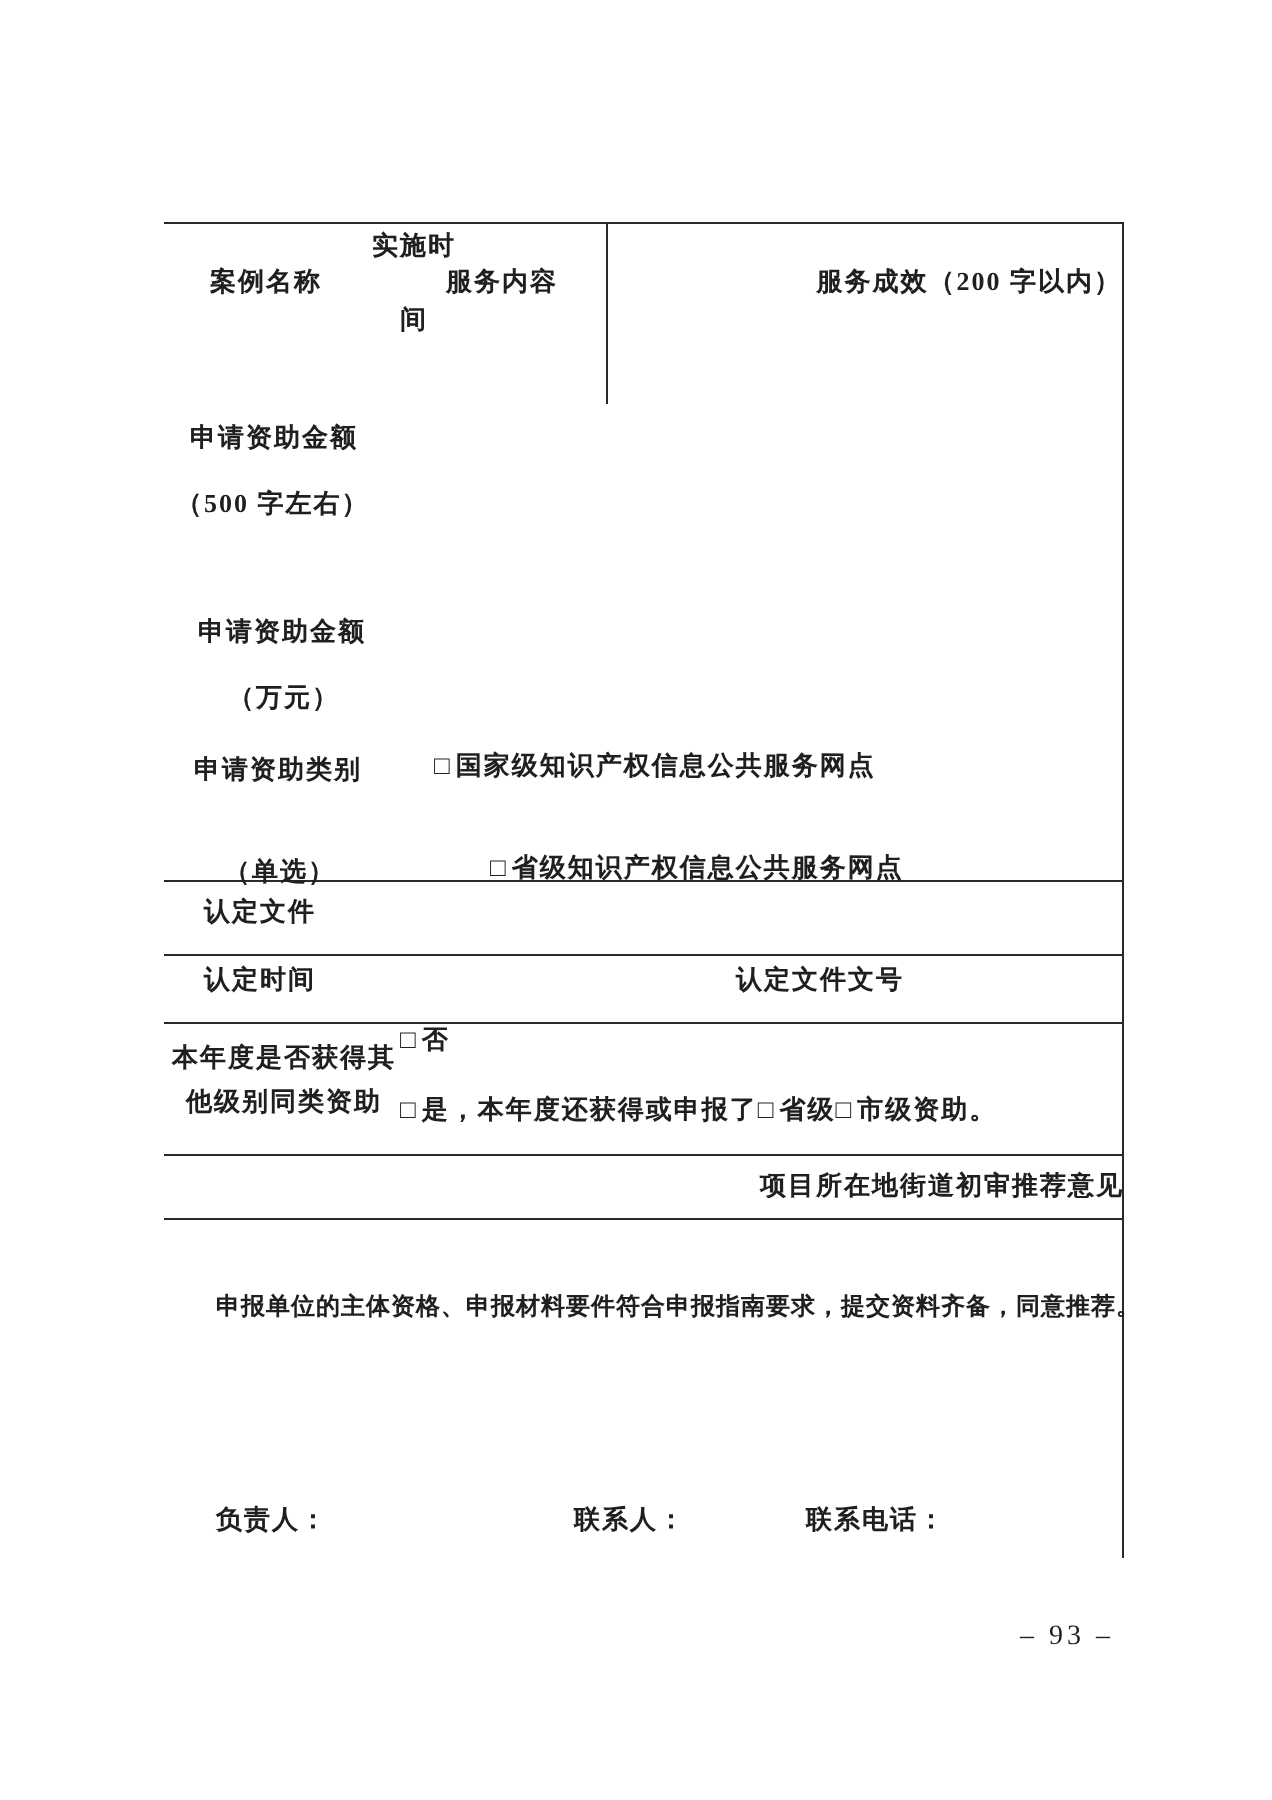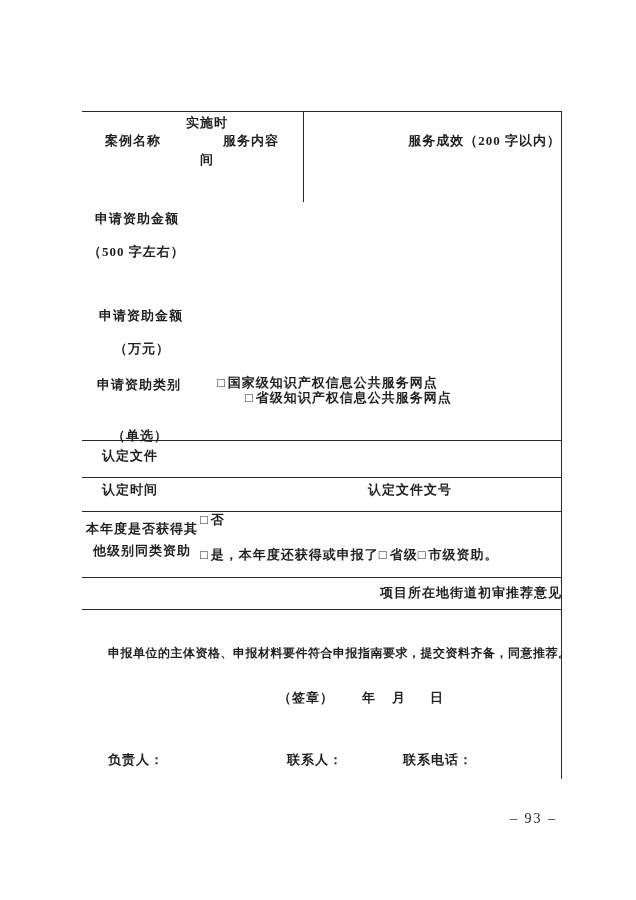--- a/index.html
+++ b/index.html
@@ -59,36 +59,35 @@
   <div class="txt" style="left:88px;top:244px;">（500 字左右）</div>
   <div style="position:absolute;left:200px;top:205px;width:355px;height:85px;"></div>
 
   <div class="txt" style="left:99px;top:308px;">申请资助金额</div>
   <div class="txt" style="left:114px;top:341px;">（万元）</div>
   <div style="position:absolute;left:200px;top:300px;width:355px;height:60px;"></div>
 
   <div class="txt" style="left:97px;top:377px;">申请资助类别</div>
   <div class="txt" style="left:112px;top:428px;">（单选）</div>
   <div class="txt" style="left:217px;top:375px;"><span class="checkbox">□</span><span>国家级知识产权信息公共服务网点</span></div>
-  <div class="txt" style="left:217px;top:390px;padding-left:28px;"><span class="checkbox">□</span><span>省级知识产权信息公共服务网点</span></div>
+  <div class="txt" style="left:217px;top:426px;padding-left:28px;"><span class="checkbox">□</span><span>省级知识产权信息公共服务网点</span></div>
 
   <div class="txt" style="left:102px;top:448px;">认定文件</div>
   <div style="position:absolute;left:200px;top:442px;width:355px;height:32px;"></div>
 
   <div class="txt" style="left:102px;top:482px;">认定时间</div>
   <div class="txt" style="left:368px;top:482px;">认定文件文号</div>
 
   <div class="txt" style="left:84px;top:518px;width:116px;white-space:normal;line-height:22px;text-align:center;"><span>本年度是否获得其</span><br><span>他级别同类资助</span></div>
   <div class="txt" style="left:200px;top:512px;"><span class="checkbox">□</span><span>否</span></div>
   <div class="txt" style="left:200px;top:547px;"><span class="checkbox">□</span><span>是，本年度还获得或申报了</span><span class="checkbox">□</span><span>省级</span><span class="checkbox">□</span><span>市级资助。</span></div>
 
   <div class="txt review-title center" style="left:82px;top:585px;width:480px;">项目所在地街道初审推荐意见</div>
   <div class="txt small-note" style="left:108px;top:646px;">申报单位的主体资格、申报材料要件符合申报指南要求，提交资料齐备，同意推荐。</div>
 
-  <div class="txt" style="left:278px;top:690px;"><span>（签章）</span><span style="margin-left:28px;">年</span><span style="margin-left:16px;">月</span><span style="margin-left:24px;">日</span></div>
 
   <div class="txt" style="left:108px;top:752px;">负责人：</div>
   <div style="position:absolute;left:165px;top:748px;width:100px;height:22px;"></div>
   <div class="txt" style="left:287px;top:752px;">联系人：</div>
   <div style="position:absolute;left:344px;top:748px;width:50px;height:22px;"></div>
   <div class="txt" style="left:403px;top:752px;">联系电话：</div>
   <div style="position:absolute;left:473px;top:748px;width:80px;height:22px;"></div>
 
   <div class="pagenum" style="left:510px;top:811px;">– 93 –</div>
 

